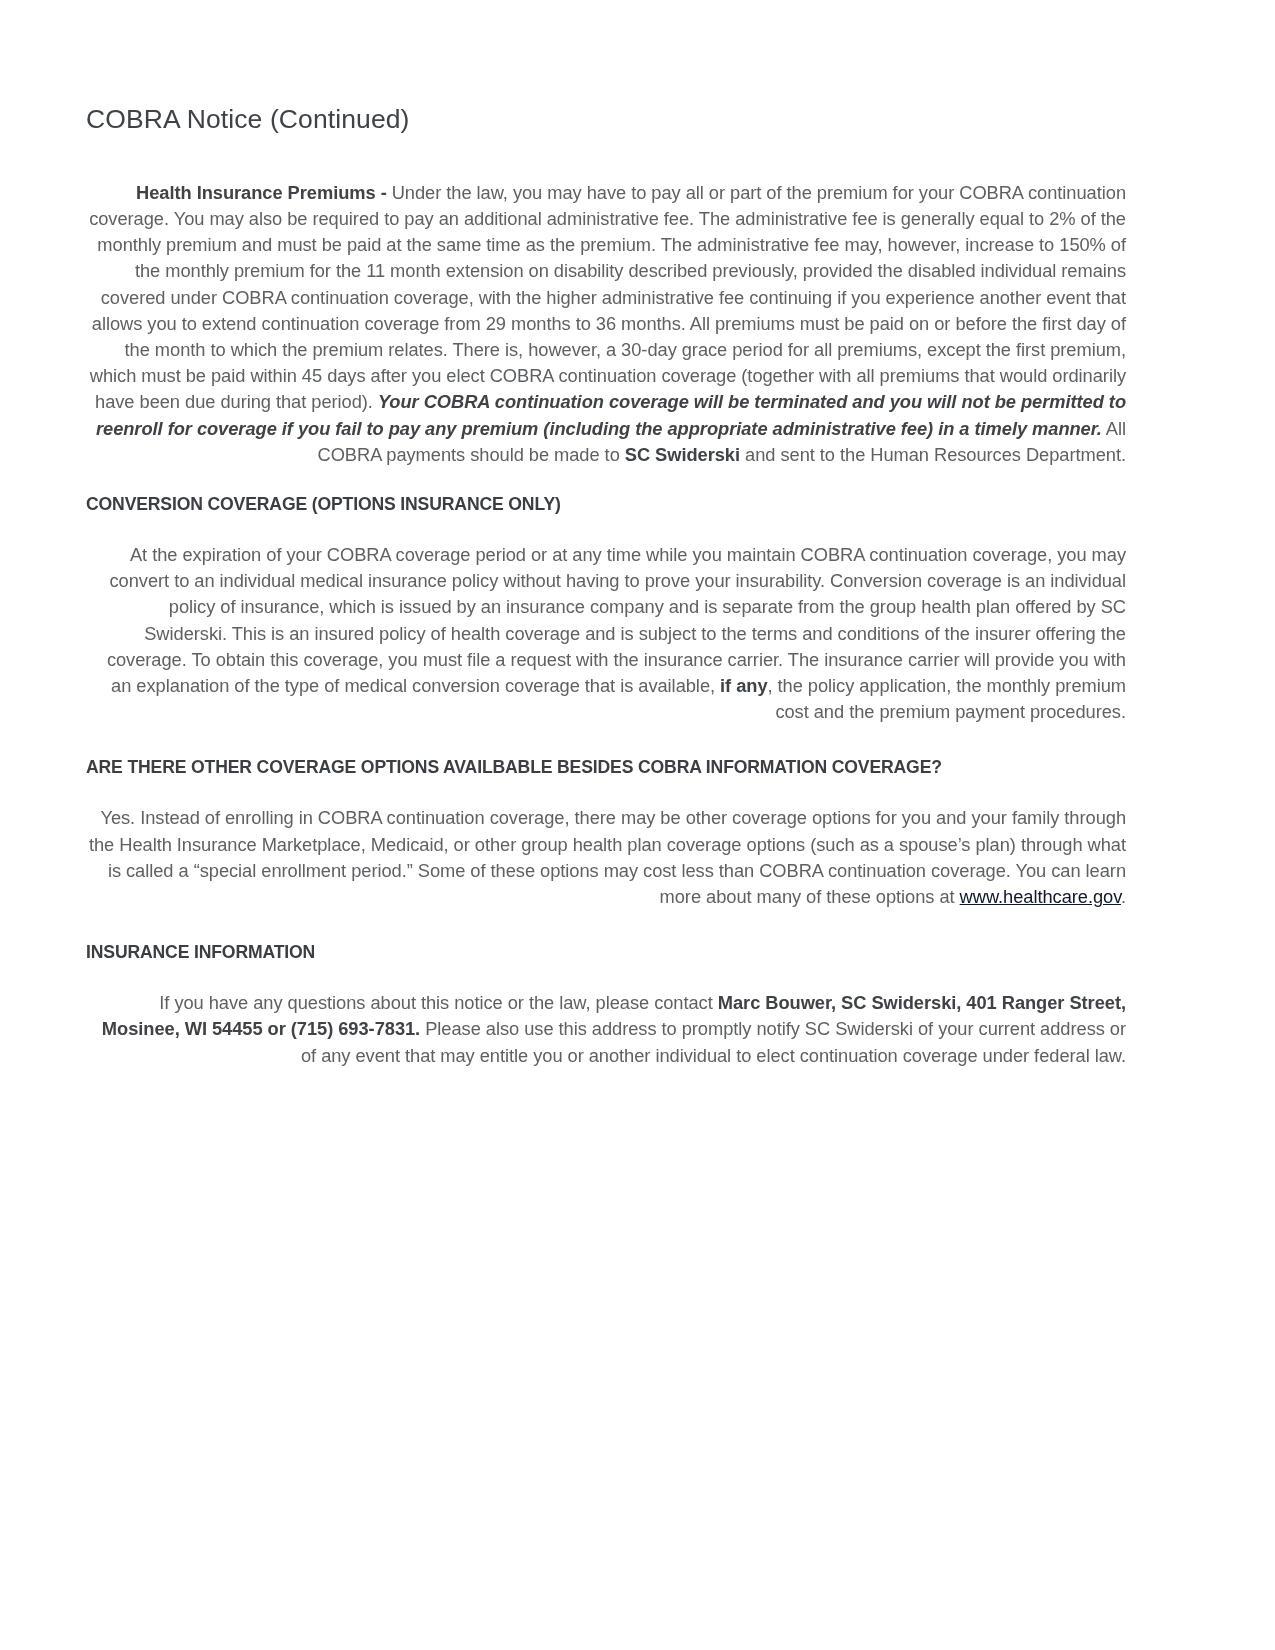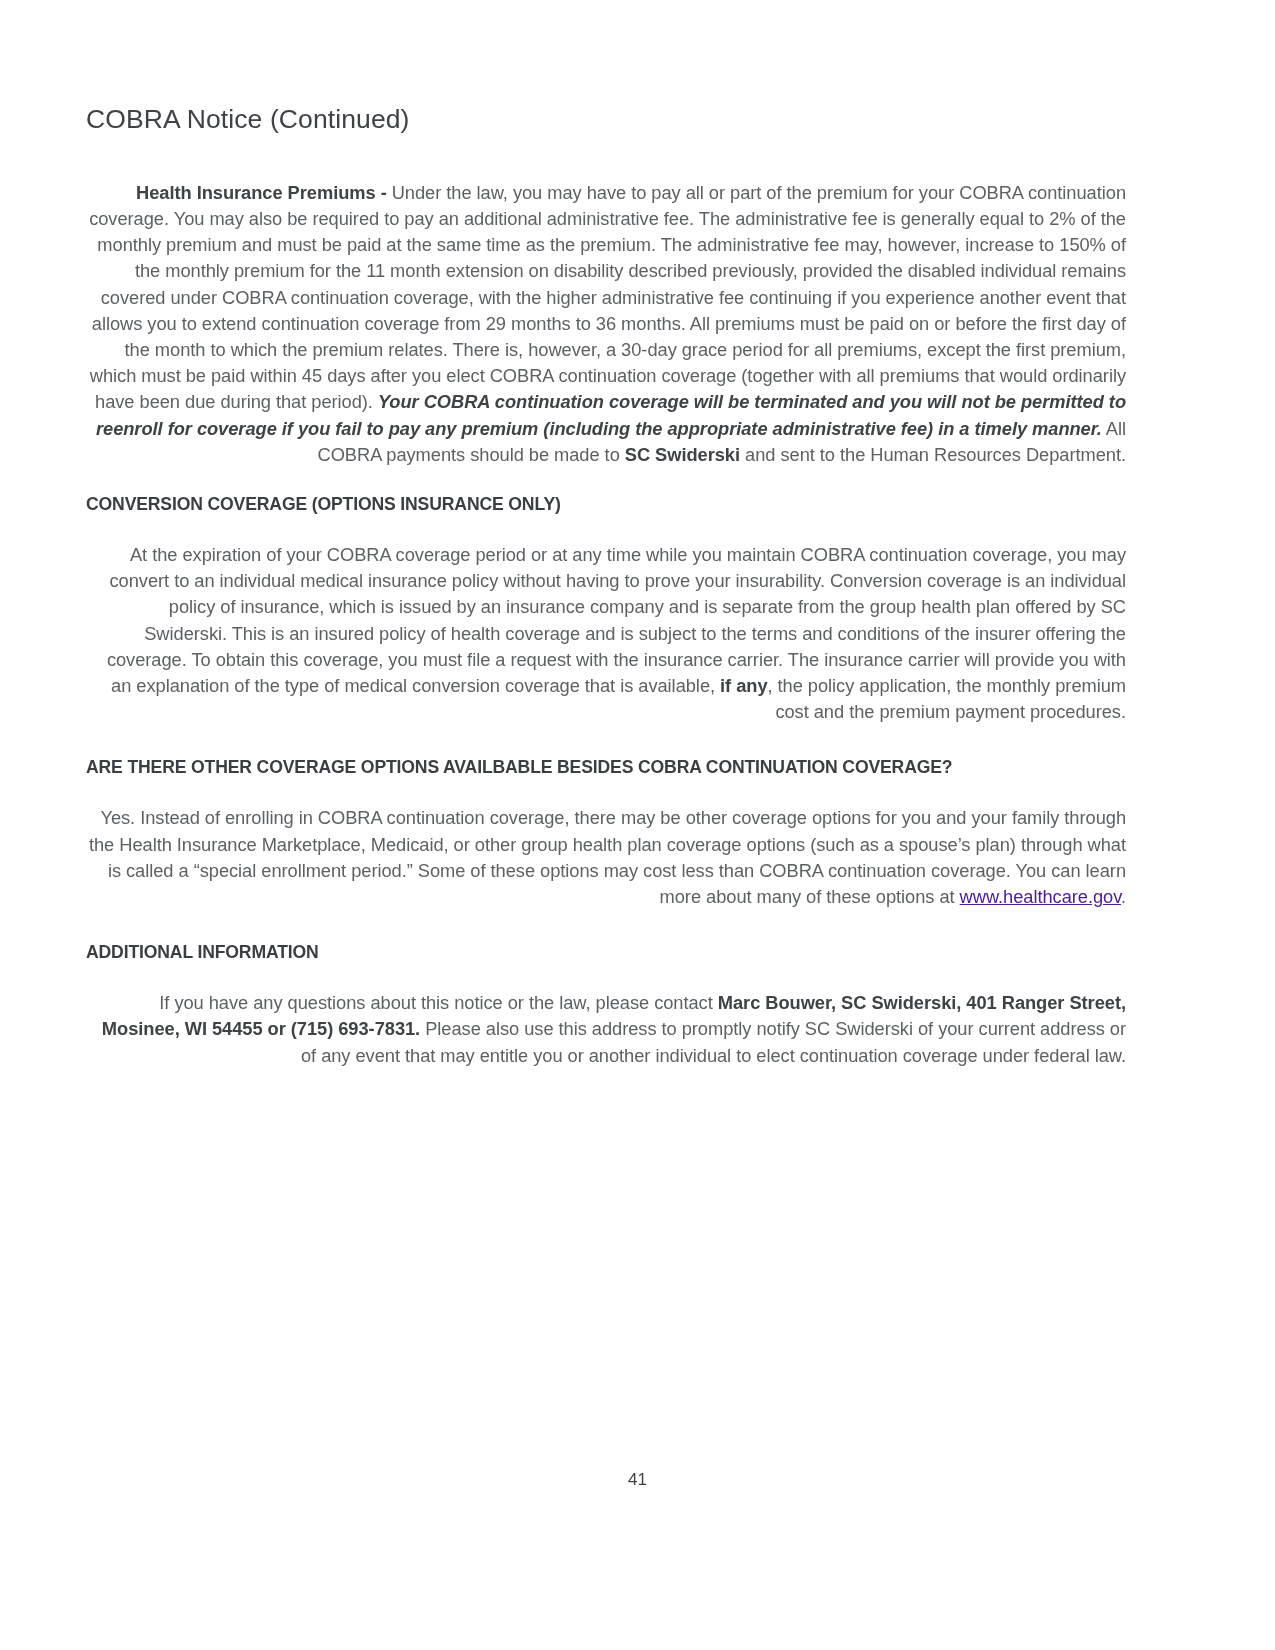--- a/index.html
+++ b/index.html
@@ -59,21 +59,21 @@
     font-weight: bold;
     color: #3f4246;
   }
   .bi {
     font-weight: bold;
     font-style: italic;
     color: #3f4246;
   }
   .link {
     text-decoration: underline;
-    color: #4c1d95;
+    color: #0f172a;
   }
   .page-number {
     position: absolute;
     left: 0;
     top: 1470px;
     width: 1275px;
     text-align: center;
     font-size: 17px;
     color: #3f4246;
     font-weight: normal;
@@ -87,25 +87,24 @@
   <div class="content">
 
     <h1 class="doc-title">COBRA Notice (Continued)</h1>
 
     <p class="body-par"><b>Health Insurance Premiums -</b><span> Under the law, you may have to pay all or part of the premium for your COBRA continuation coverage.  You may also be required to pay an additional administrative fee.  The administrative fee is generally equal to 2% of the monthly premium and must be paid at the same time as the premium.  The administrative fee may, however, increase to 150% of the monthly premium for the 11 month extension on disability described previously, provided the disabled individual remains covered under COBRA continuation coverage, with the higher administrative fee continuing if you experience another event that allows you to extend continuation coverage from 29 months to 36 months.  All premiums must be paid on or before the first day of the month to which the premium relates.  There is, however, a 30-day grace period for all premiums, except the first premium, which must be paid within 45 days after you elect COBRA continuation coverage (together with all premiums that would ordinarily have been due during that period). </span><span class="bi">Your COBRA continuation coverage will be terminated and you will not be permitted to reenroll for coverage if you fail to pay any premium (including the appropriate administrative fee) in a timely manner.</span><span>  All COBRA payments should be made to </span><b>SC Swiderski</b><span> and sent to the Human Resources Department.</span></p>
 
     <h2 class="section-head">CONVERSION COVERAGE (OPTIONS INSURANCE ONLY)</h2>
 
     <p class="body-par"><span>At the expiration of your COBRA coverage period or at any time while you maintain COBRA continuation coverage, you may convert to an individual medical insurance policy without having to prove your insurability. Conversion coverage is an individual policy of insurance, which is issued by an insurance company and is separate from the group health plan offered by SC Swiderski.  This is an insured policy of health coverage and is subject to the terms and conditions of the insurer offering the coverage.  To obtain this coverage, you must file a request with the insurance carrier. The insurance carrier will provide you with an explanation of the type of medical conversion coverage that is available, </span><b>if any</b><span>, the policy application, the monthly premium cost and the premium payment procedures.</span></p>
 
-    <h2 class="section-head spaced-top">ARE THERE OTHER COVERAGE OPTIONS AVAILBABLE BESIDES COBRA CONTINUATION COVERAGE?</h2>
+    <h2 class="section-head spaced-top">ARE THERE OTHER COVERAGE OPTIONS AVAILBABLE BESIDES COBRA INFORMATION COVERAGE?</h2>
 
     <p class="body-par"><span>Yes.  Instead of enrolling in COBRA continuation coverage, there may be other coverage options for you and your family through the Health Insurance Marketplace, Medicaid, or other group health plan coverage options (such as a spouse’s plan) through what is called a “special enrollment period.”  Some of these options may cost less than COBRA continuation coverage.  You can learn more about many of these options at </span><a class="link" href="#">www.healthcare.gov</a><span>.</span></p>
 
-    <h2 class="section-head spaced-top">ADDITIONAL INFORMATION</h2>
+    <h2 class="section-head spaced-top">INSURANCE INFORMATION</h2>
 
     <p class="body-par"><span>If you have any questions about this notice or the law, please contact </span><b>Marc Bouwer, SC Swiderski, 401 Ranger Street, Mosinee, WI  54455 or (715) 693-7831.</b><span>  Please also use this address to promptly notify SC Swiderski of your current address or of any event that may entitle you or another individual to elect continuation coverage under federal law.</span></p>
 
   </div>
 
-  <div class="page-number">41</div>
 
 </div>
 
 </body></html>

